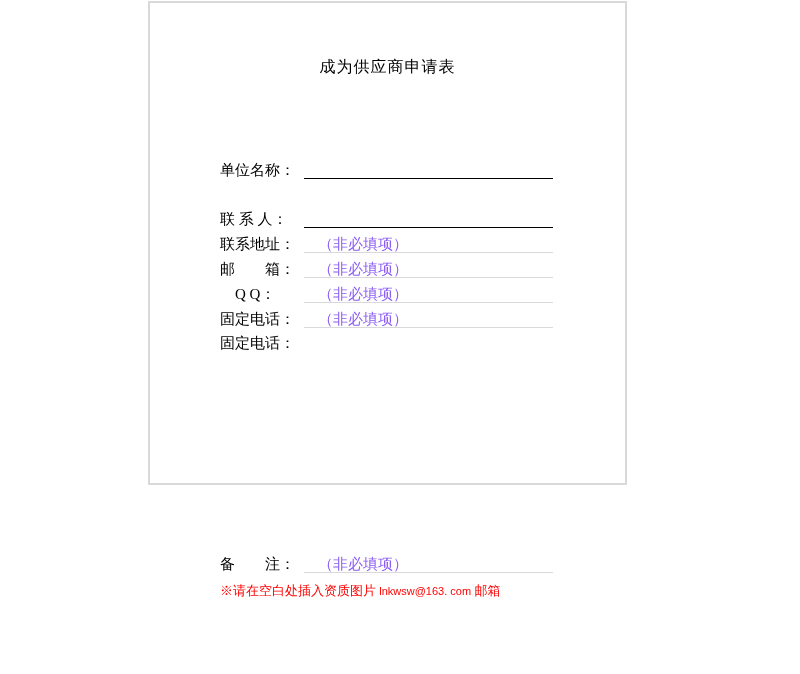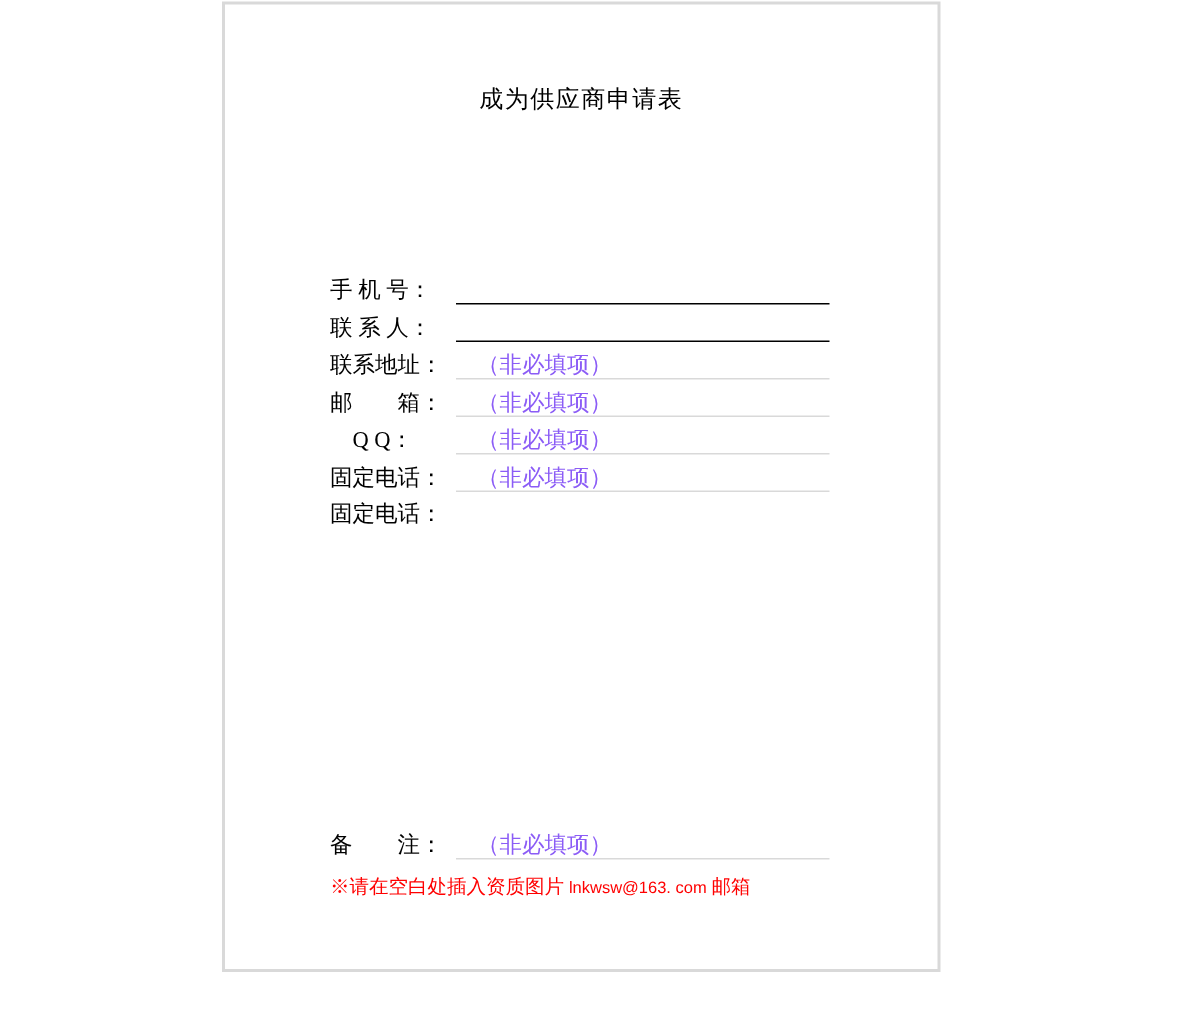--- a/index.html
+++ b/index.html
@@ -1,20 +1,20 @@
 <!DOCTYPE html>
 <html><head>
 <meta charset="utf-8">
 <style>
   * { margin:0; padding:0; box-sizing:border-box; }
   html,body { width:800px; height:674px; background:#ffffff; overflow:hidden;
               font-family:"Liberation Serif","DejaVu Serif",serif; }
 
   .page {
-    position:absolute; left:148px; top:1px; width:479px; height:647px;
+    position:absolute; left:148px; top:1px; width:479px; height:484px;
     border:2px solid #d9d9d9; background:#ffffff;
   }
 
   .doc-title {
     position:absolute; left:0; top:54px; width:100%;
     text-align:center; font-size:16px; letter-spacing:1px; color:#000;
     line-height:20px; font-weight:400;
   }
 
   .category {
@@ -56,25 +56,25 @@
   }
 </style>
 </head>
 <body>
 
 <div class="page">
 
   <div class="doc-title">成为供应商申请表</div>
 
 
-
-  <div class="row" style="top:183px">
-    <span class="lbl">手 机 号：</span>
+  <div class="row" style="top:159px">
+    <span class="lbl">单位名称：</span>
     <span class="line"></span>
   </div>
+
 
   <div class="row" style="top:208px">
     <span class="lbl">联 系 人：</span>
     <span class="line"></span>
   </div>
 
   <div class="row" style="top:233px">
     <span class="lbl">联系地址：</span>
     <span class="line gray"><span class="ph">（非必填项）</span></span>
   </div>

